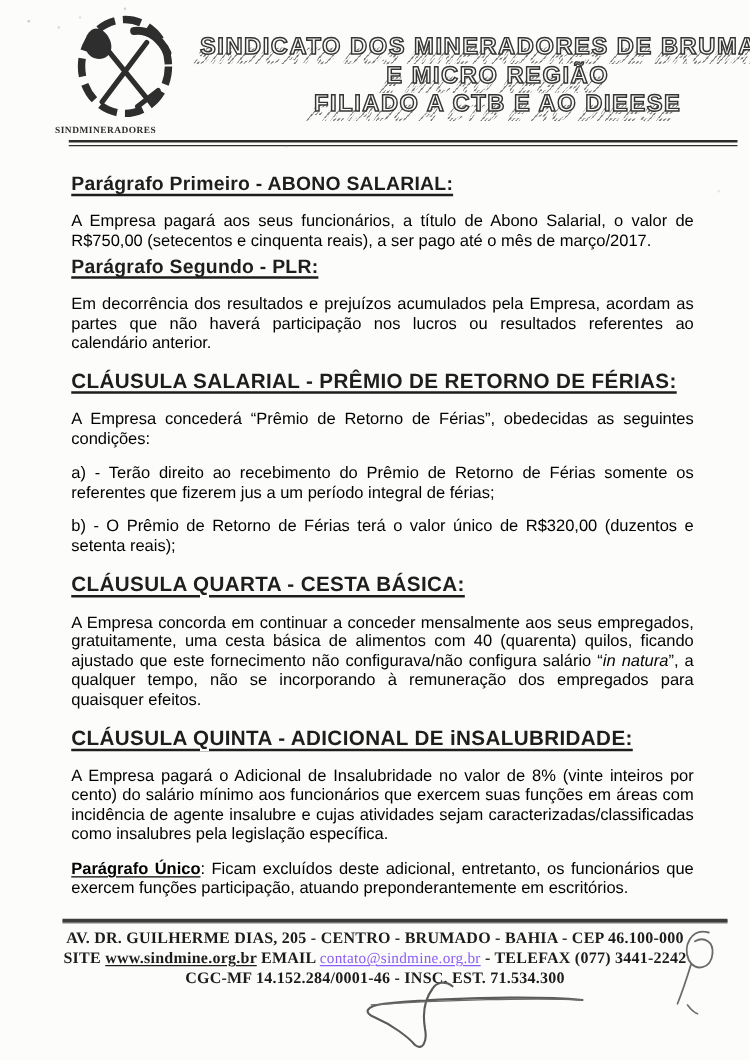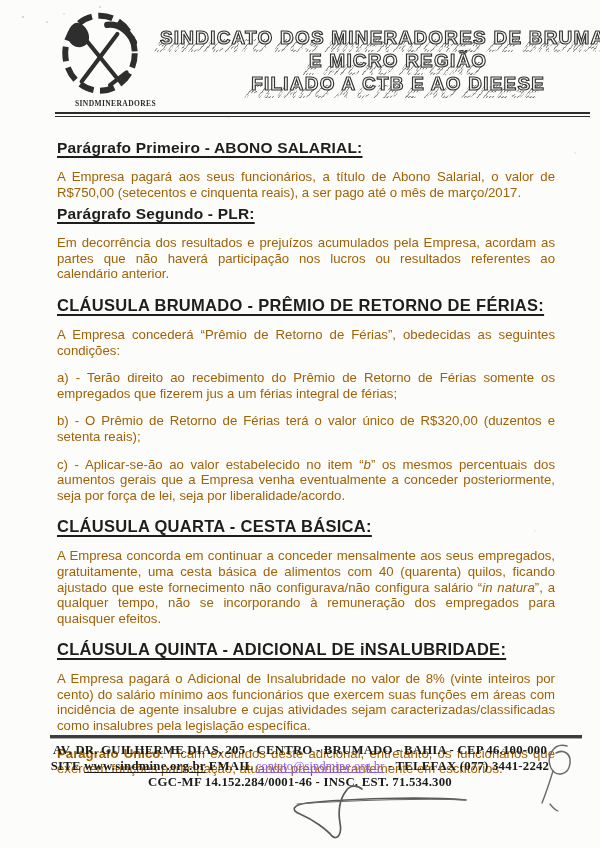--- a/index.html
+++ b/index.html
@@ -9,21 +9,21 @@
     font-family:"Liberation Sans","DejaVu Sans",sans-serif;color:#232323;
   }
   
   .specks{position:absolute;top:0;left:0;width:2px;height:2px;border-radius:50%;
     box-shadow:22px 16px 0 rgba(110,110,110,.35),46px 21px 0 rgba(120,120,120,.28),
     63px 13px 0 rgba(130,130,130,.22),99px 6px 0 rgba(110,110,110,.3),
     520px 246px 0 rgba(140,140,140,.2),574px 152px 0 rgba(140,140,140,.18),
     228px 116px 0 rgba(120,120,120,.22),534px 530px 0 rgba(150,150,150,.15);}
   
   .header{display:flex;align-items:flex-start;padding:8px 10px 0 44px;}
-  .logo{width:112px;flex:0 0 112px;text-align:right;padding-top:4px;}
+  .logo{width:112px;flex:0 0 112px;text-align:left;padding-top:4px;}
   .logo svg{display:block;margin:0 auto;}
   .logo-label{font-family:"Liberation Serif","DejaVu Serif",serif;font-weight:bold;
     font-size:7.5px;letter-spacing:.4px;color:#2b2b2b;margin-top:1px;}
   .titles{flex:1;text-align:center;padding:18px 14px 0 4px;}
   .title-line{position:relative;font-weight:bold;font-size:19px;line-height:23px;
     letter-spacing:1.2px;white-space:nowrap;}
   .t-shadow{position:absolute;left:0;right:0;top:0;z-index:0;
     transform:translate(-4px,8px) skewX(-33deg);
     color:transparent;
     background:repeating-linear-gradient(105deg,rgba(105,105,105,.9) 0 1.2px,rgba(255,255,255,0) 1.2px 3px);
@@ -32,22 +32,22 @@
     -webkit-text-stroke:1.15px #343434;text-stroke:1.15px #343434;}
   .double-rule{margin:4px 0 0 55px;width:535px;height:2px;
     border-top:2.4px solid #2c2c2c;border-bottom:1.8px solid #2c2c2c;}
   
   .content{margin:0 45px 0 57px;}
   .content h2{font-size:15.5px;line-height:18px;margin:5px 0 0;font-weight:bold;
     text-decoration:underline;text-decoration-thickness:1.6px;text-underline-offset:3px;
     color:#1e1e1e;letter-spacing:.2px;}
   .content h2.h-large{font-size:16.5px;line-height:19px;margin-top:14px;letter-spacing:.3px;}
   .content h2:first-child{margin-top:22px;}
-  .content p{font-size:13.2px;line-height:15.6px;margin:12px 0 0;text-align:justify;color:#a16207;}
-  .pu{font-weight:bold;text-decoration-thickness:1.4px;text-underline-offset:2px;}
+  .content p{font-size:13.2px;line-height:15.6px;margin:12px 0 0;text-align:justify;color:#000000;}
+  .pu{font-weight:bold;text-decoration:underline;text-decoration-thickness:1.4px;text-underline-offset:2px;}
   
   .footer{position:absolute;top:735px;left:0;width:600px;}
   .footer-rule{margin-left:50px;width:532px;height:2.6px;background:#3d3d3d;box-shadow:0 1px 0 rgba(90,90,90,.5);}
   .footer-text{margin:4px 45px 0 45px;text-align:center;
     font-family:"Liberation Serif","DejaVu Serif",serif;font-weight:bold;
     font-size:12.8px;line-height:16.2px;color:#1c1c1c;letter-spacing:.2px;}
   .f-site{text-decoration:underline;text-underline-offset:2px;}
   .f-email{font-weight:normal;color:#8b5cf6;text-decoration:underline;text-underline-offset:2px;font-size:12.2px;}
   
   .sig-center{position:absolute;left:283px;top:783px;}
@@ -96,25 +96,24 @@
   </div>
   <div class="double-rule"></div>
 
   <main class="content">
     <h2>Parágrafo Primeiro - ABONO SALARIAL:</h2>
     <p>A Empresa pagará aos seus funcionários, a título de Abono Salarial, o valor de R$750,00 (setecentos e cinquenta reais), a ser pago até o mês de março/2017.</p>
 
     <h2>Parágrafo Segundo - PLR:</h2>
     <p>Em decorrência dos resultados e prejuízos acumulados pela Empresa, acordam as partes que não haverá participação nos lucros ou resultados referentes ao calendário anterior.</p>
 
-    <h2 class="h-large">CLÁUSULA BRUMADO - PRÊMIO DE RETORNO DE FÉRIAS:</h2>
+    <h2 class="h-large">CLÁUSULA SALARIAL - PRÊMIO DE RETORNO DE FÉRIAS:</h2>
     <p>A Empresa concederá “Prêmio de Retorno de Férias”, obedecidas as seguintes condições:</p>
-    <p>a) - Terão direito ao recebimento do Prêmio de Retorno de Férias somente os empregados que fizerem jus a um férias integral de férias;</p>
+    <p>a) - Terão direito ao recebimento do Prêmio de Retorno de Férias somente os referentes que fizerem jus a um período integral de férias;</p>
     <p>b) - O Prêmio de Retorno de Férias terá o valor único de R$320,00 (duzentos e setenta reais);</p>
-    <p><span>c) - Aplicar-se-ão ao valor estabelecido no item “</span><i>b</i><span>” os mesmos percentuais dos aumentos gerais que a Empresa venha eventualmente a conceder posteriormente, seja por força de lei, seja por liberalidade/acordo.</span></p>
 
     <h2 class="h-large">CLÁUSULA QUARTA - CESTA BÁSICA:</h2>
     <p><span>A Empresa concorda em continuar a conceder mensalmente aos seus empregados, gratuitamente, uma cesta básica de alimentos com 40 (quarenta) quilos, ficando ajustado que este fornecimento não configurava/não configura salário “</span><i>in natura</i><span>”, a qualquer tempo, não se incorporando à remuneração dos empregados para quaisquer efeitos.</span></p>
 
     <h2 class="h-large">CLÁUSULA QUINTA - ADICIONAL DE iNSALUBRIDADE:</h2>
     <p>A Empresa pagará o Adicional de Insalubridade no valor de 8% (vinte inteiros por cento) do salário mínimo aos funcionários que exercem suas funções em áreas com incidência de agente insalubre e cujas atividades sejam caracterizadas/classificadas como insalubres pela legislação específica.</p>
     <p><span class="pu">Parágrafo Único</span><span>: Ficam excluídos deste adicional, entretanto, os funcionários que exercem funções participação, atuando preponderantemente em escritórios.</span></p>
   </main>
 
   <div class="footer">

